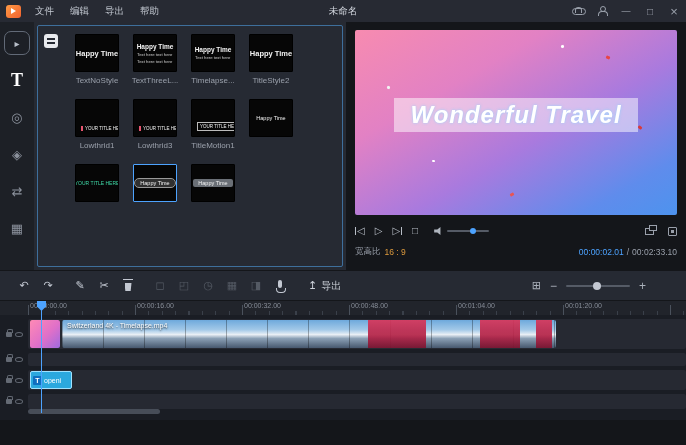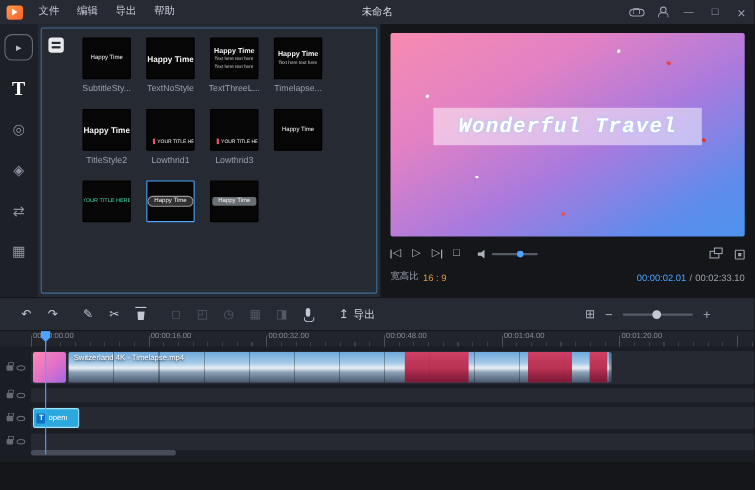--- a/index.html
+++ b/index.html
@@ -68,21 +68,21 @@
     background:linear-gradient(150deg,#f78bb0 0%,#e281c4 30%,#a97ade 58%,#5f8cec 85%,#4d93ee 100%);}
   .confetti{position:absolute;border-radius:1px;}
   .c1{width:4px;height:3px;background:#e84545;left:78%;top:14%;transform:rotate(25deg);}
   .c2{width:3px;height:3px;background:#ffffff;left:64%;top:8%;transform:rotate(-15deg);}
   .c3{width:4px;height:3px;background:#d93a3a;left:88%;top:52%;transform:rotate(40deg);}
   .c4{width:3px;height:2px;background:#ffffff;left:24%;top:70%;transform:rotate(10deg);}
   .c5{width:4px;height:3px;background:#e85555;left:48%;top:88%;transform:rotate(-30deg);}
   .c6{width:3px;height:3px;background:#f2f2f2;left:10%;top:30%;transform:rotate(18deg);}
   .caption{position:absolute;left:12%;right:12%;top:37%;height:34px;background:rgba(255,255,255,.5);
     display:flex;align-items:center;justify-content:center;}
-  .caption span{font-family:Liberation Mono, monospace;font-style:italic;font-weight:600;font-size:19px;color:#ffffff;
+  .caption span{font-family:Liberation Sans, sans-serif;font-style:italic;font-weight:600;font-size:24px;color:#ffffff;
     letter-spacing:1px;text-shadow:0 0 3px rgba(140,210,255,.9);}
   .controls{height:22px;margin-top:5px;display:flex;align-items:center;gap:10px;color:#b8bec7;}
   .pbtn{font-size:10px;line-height:1;cursor:pointer;display:flex;align-items:center;}
   .pbtn[data-kind="step-back"]::before{content:"";width:1px;height:8px;background:currentColor;margin-right:1px;}
   .pbtn[data-kind="step-forward"]::after{content:"";width:1px;height:8px;background:currentColor;margin-left:1px;}
   .vol{display:flex;align-items:center;gap:4px;margin-left:6px;}
   .vol-icon{width:9px;height:9px;background:#aeb4bd;clip-path:polygon(0 33%,35% 33%,70% 5%,70% 95%,35% 67%,0 67%);}
   .vol-track{width:42px;height:2px;background:#555b66;border-radius:1px;position:relative;}
   .vol-fill{width:55%;height:2px;background:#4da3ff;border-radius:1px;}
   .vol-knob{position:absolute;left:55%;top:-2px;width:6px;height:6px;border-radius:50%;background:#4da3ff;}
@@ -229,26 +229,20 @@
     <section class="panel">
       <div class="panel-inner">
         <div class="subbar">
           <span class="cat-icon">
               <i></i>
               <i></i>
             </span>
         </div>
         <div class="grid">
 
-            <div class="cell">
-              <div class="thumb" data-variant="small">
-                <span class="t1">Happy Time</span>
-              </div>
-              <div class="cell-label">SubtitleSty...</div>
-            </div>
 
             <div class="cell">
               <div class="thumb" data-variant="bold">
                 <span class="t1">Happy Time</span>
               </div>
               <div class="cell-label">TextNoStyle</div>
             </div>
 
             <div class="cell">
               <div class="thumb" data-variant="multi">
@@ -285,20 +279,26 @@
 
 
             <div class="cell">
               <div class="thumb" data-variant="lower">
                 <span class="t1">YOUR TITLE HERE</span>
               </div>
               <div class="cell-label">Lowthrid3</div>
             </div>
 
 
+            <div class="cell">
+              <div class="thumb" data-variant="lowerbox">
+                <span class="t1">YOUR TITLE HERE</span>
+              </div>
+              <div class="cell-label">TitleMotion1</div>
+            </div>
 
             <div class="cell">
               <div class="thumb" data-variant="small">
                 <span class="t1">Happy Time</span>
               </div>
               <div class="cell-label"></div>
             </div>
 
             <div class="cell">
               <div class="thumb" data-variant="green">

